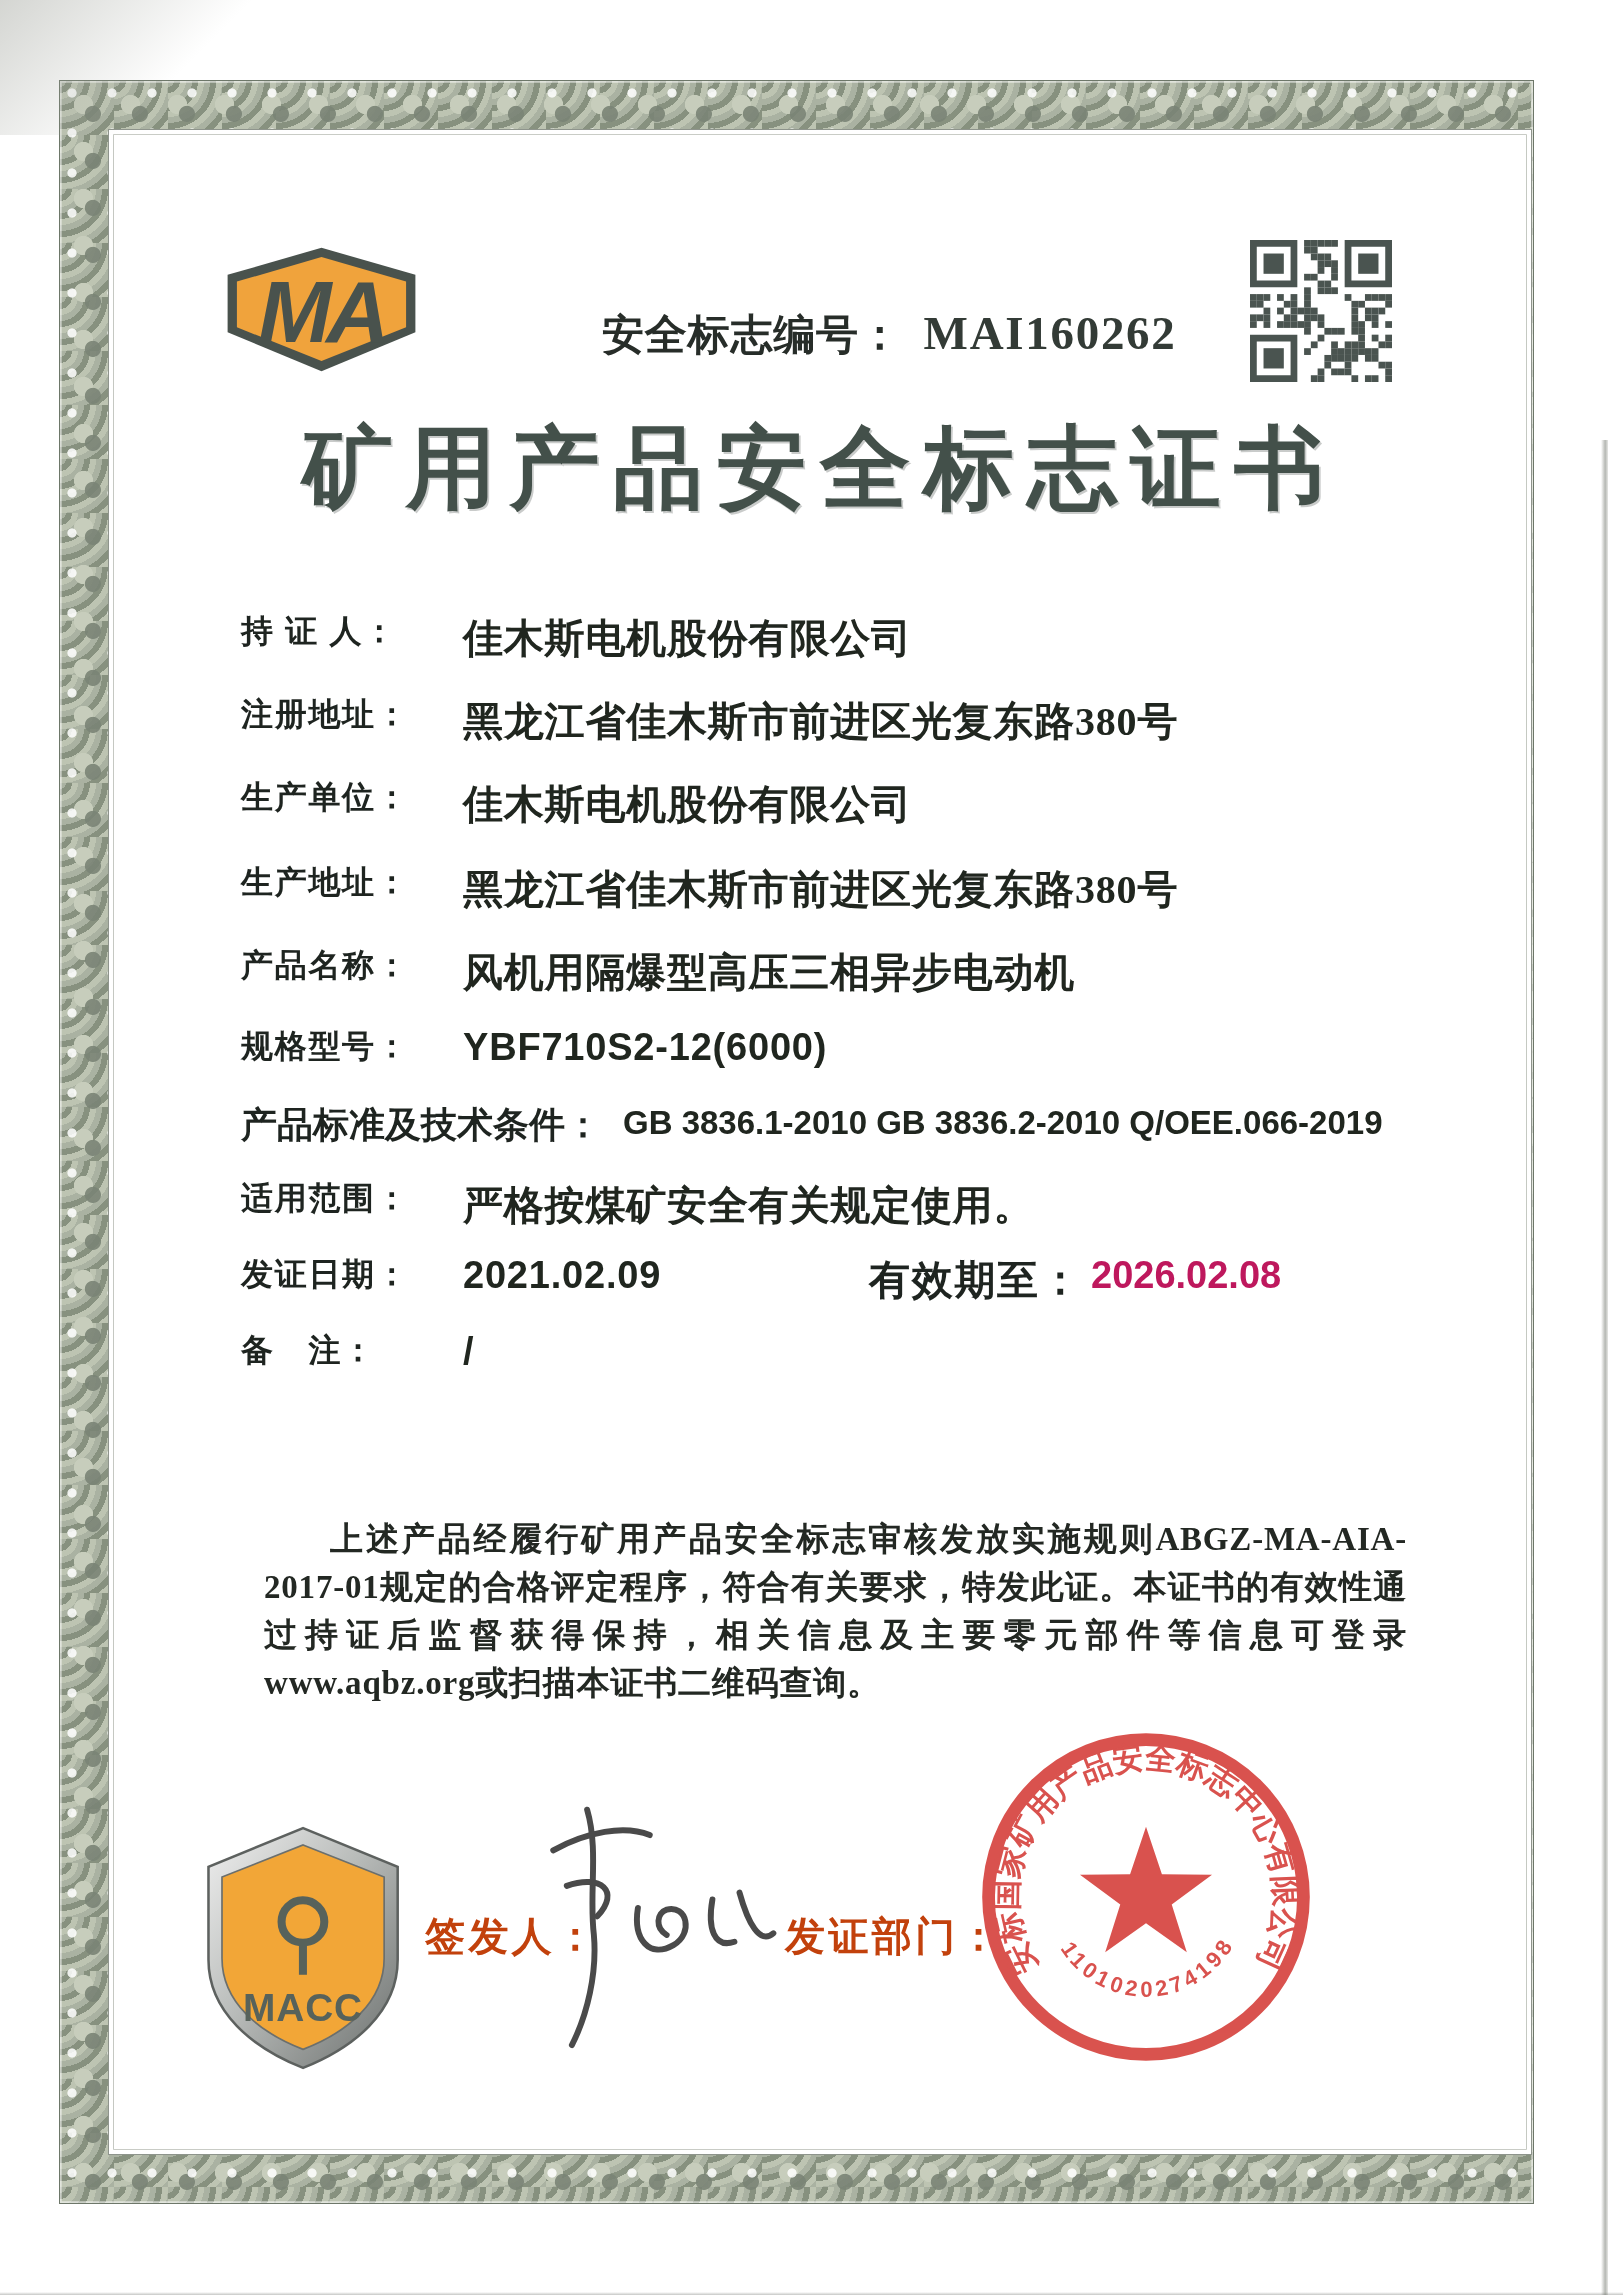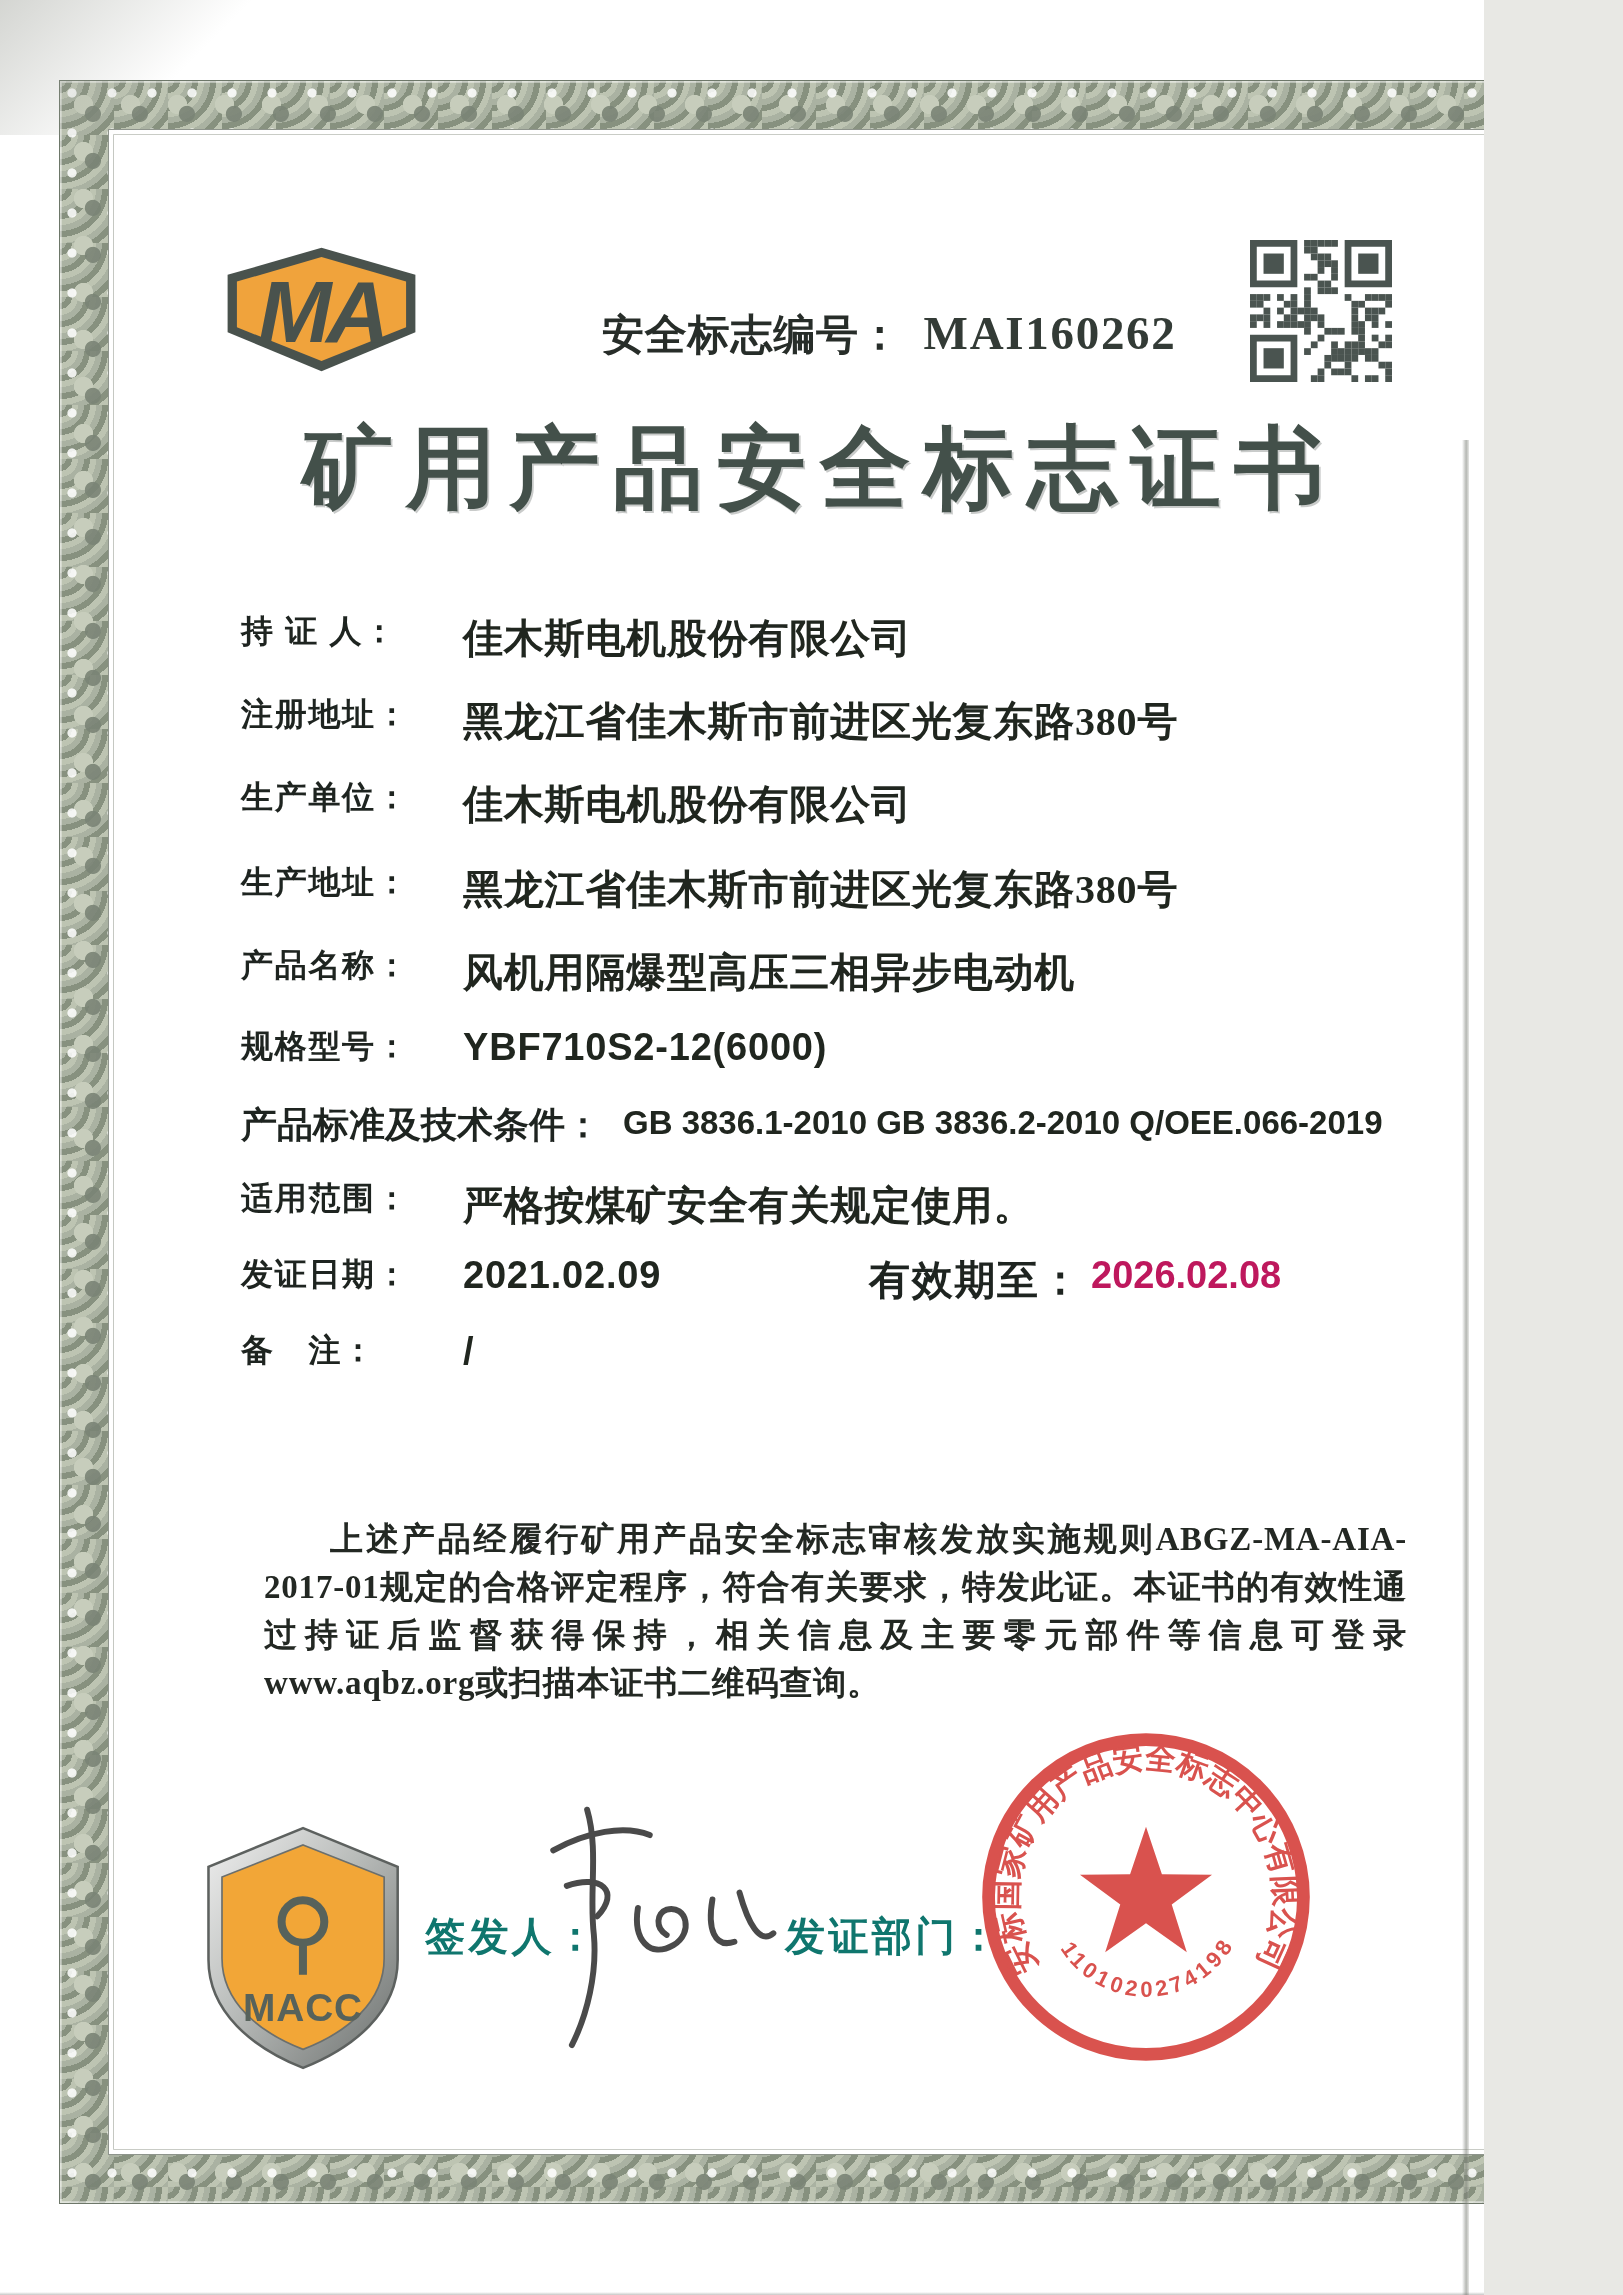--- a/index.html
+++ b/index.html
@@ -1,17 +1,17 @@
 <!DOCTYPE html>
 <html style="font-size:13.5px"><head>
 <meta charset="utf-8">
 <style>
   html,body{margin:0;padding:0;background:#e8e8e4;}
   .paper{
-    position:relative;width:1484px;height:2295px;background:#ffffff;
+    position:relative;width:1623px;height:2295px;background:#ffffff;
     font-family:"Liberation Serif","DejaVu Serif",serif;overflow:hidden;
   }
   
   .corner-smudge{position:absolute;left:0;top:0;width:254px;height:135px;
     background:linear-gradient(135deg,rgba(160,163,155,.45),rgba(160,163,155,0) 65%);}
   .edge-shadow-right{position:absolute;right:15px;top:440px;bottom:0;width:6.8px;
     background:linear-gradient(to right,rgba(120,124,116,0),rgba(120,124,116,.55) 60%,rgba(170,173,165,.3));}
   .edge-shadow-bottom{position:absolute;left:0;bottom:0;width:100%;height:3.4px;
     background:linear-gradient(to bottom,rgba(0,0,0,0),rgba(90,94,88,.35));}
 
@@ -69,21 +69,21 @@
   .statement{
     position:absolute;left:264px;top:1515px;width:1143px;
     font-family:"Liberation Serif","DejaVu Serif",serif;font-weight:600;
     font-size:33px;line-height:48px;color:#232823;text-align:justify;text-indent:66px;
     letter-spacing:0.8px;
   }
 
   .macc-logo{position:absolute;left:200px;top:1823px;width:207px;height:250px;}
   .signer-label,.dept-label{
     position:absolute;top:1909px;font-family:"Liberation Serif","DejaVu Serif",serif;
-    font-weight:700;font-size:40px;color:#0f766e;letter-spacing:3.4px;white-space:nowrap;}
+    font-weight:700;font-size:40px;color:#c2410c;letter-spacing:3.4px;white-space:nowrap;}
   .signer-label{left:425px;}
   .dept-label{left:785px;}
   .signature{position:absolute;left:538px;top:1791px;width:254px;height:271px;}
   .signature path{stroke:#4a4a4a;stroke-width:7;fill:none;stroke-linecap:round;}
 
   .seal{position:absolute;left:964px;top:1715px;width:364px;height:364px;}
 </style>
 </head>
 <body>
 

